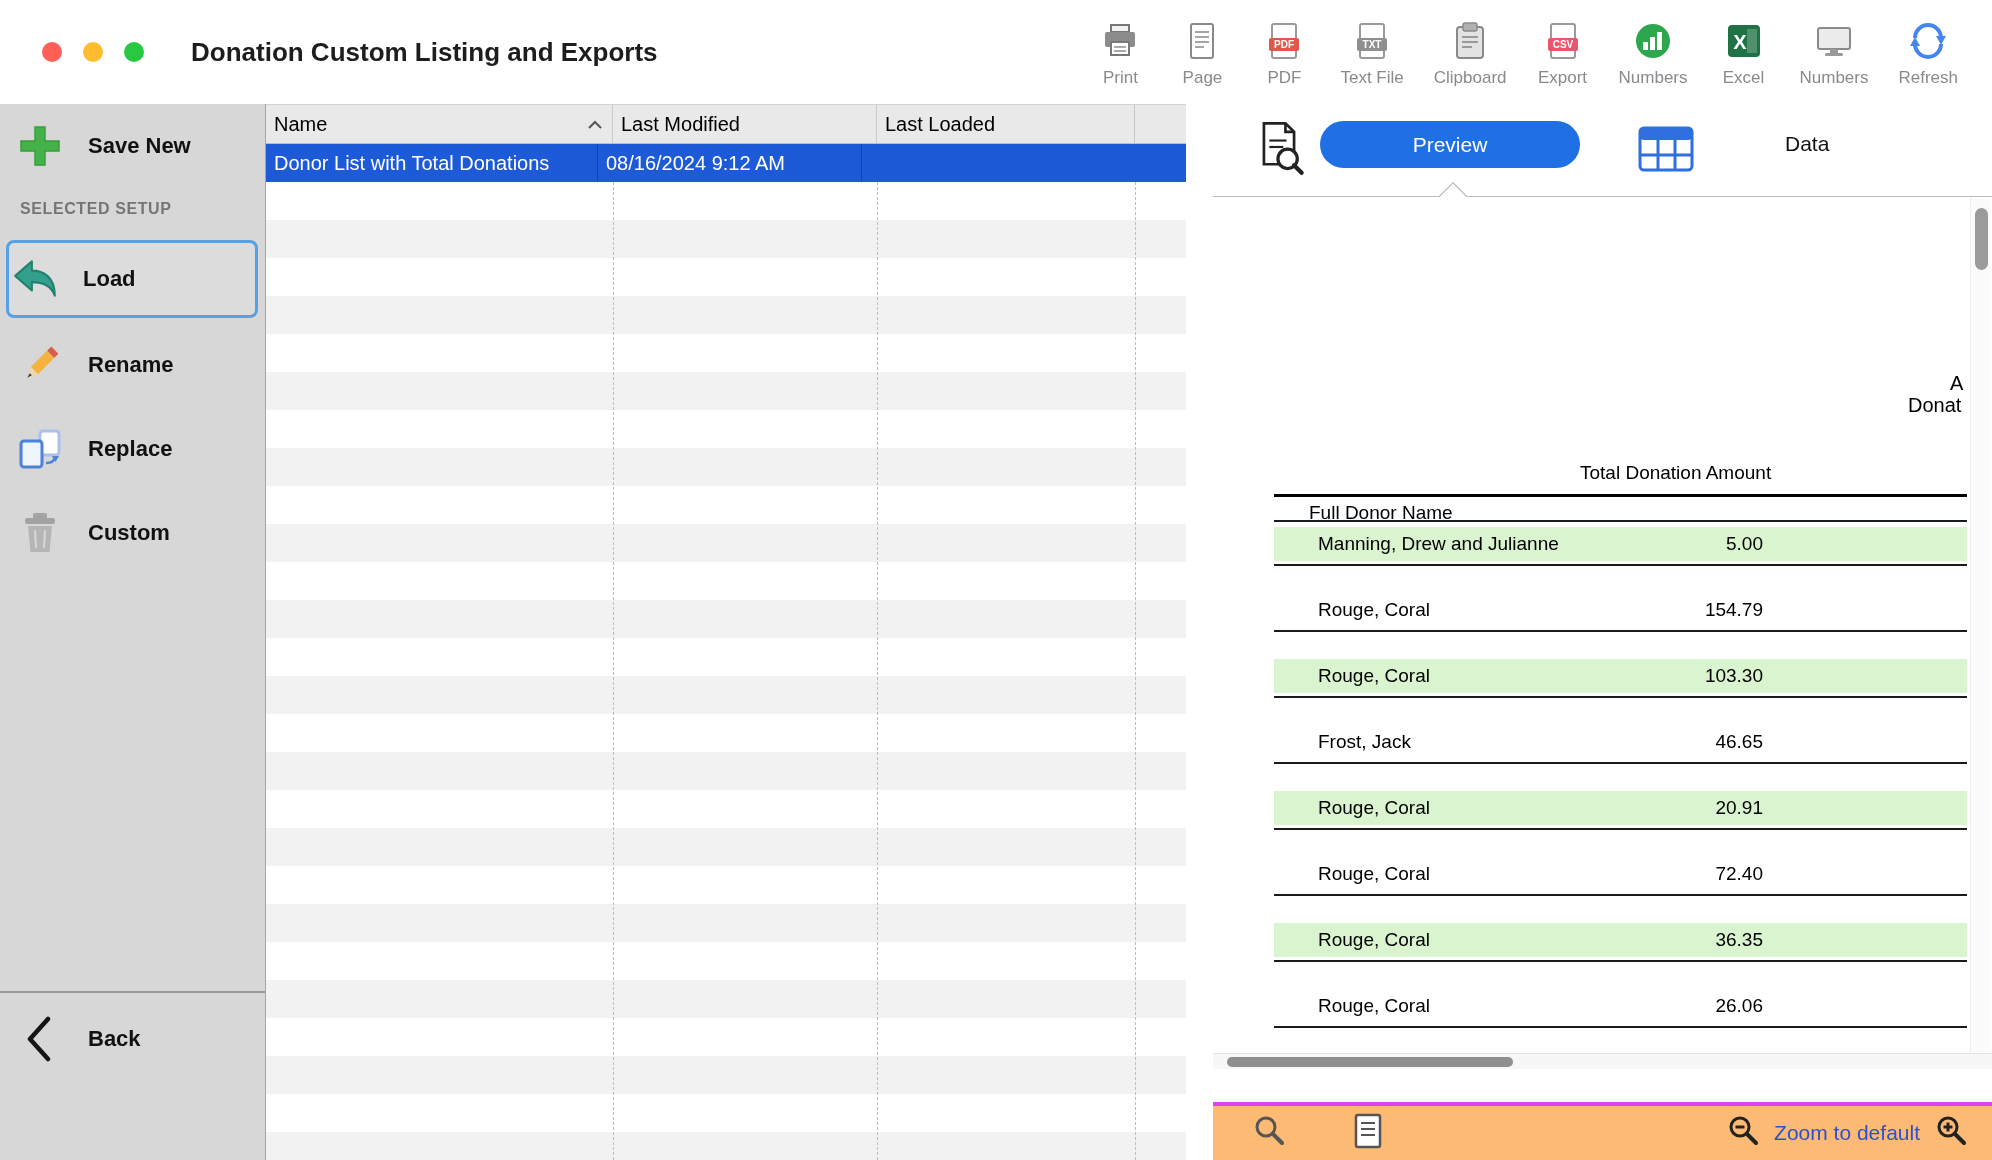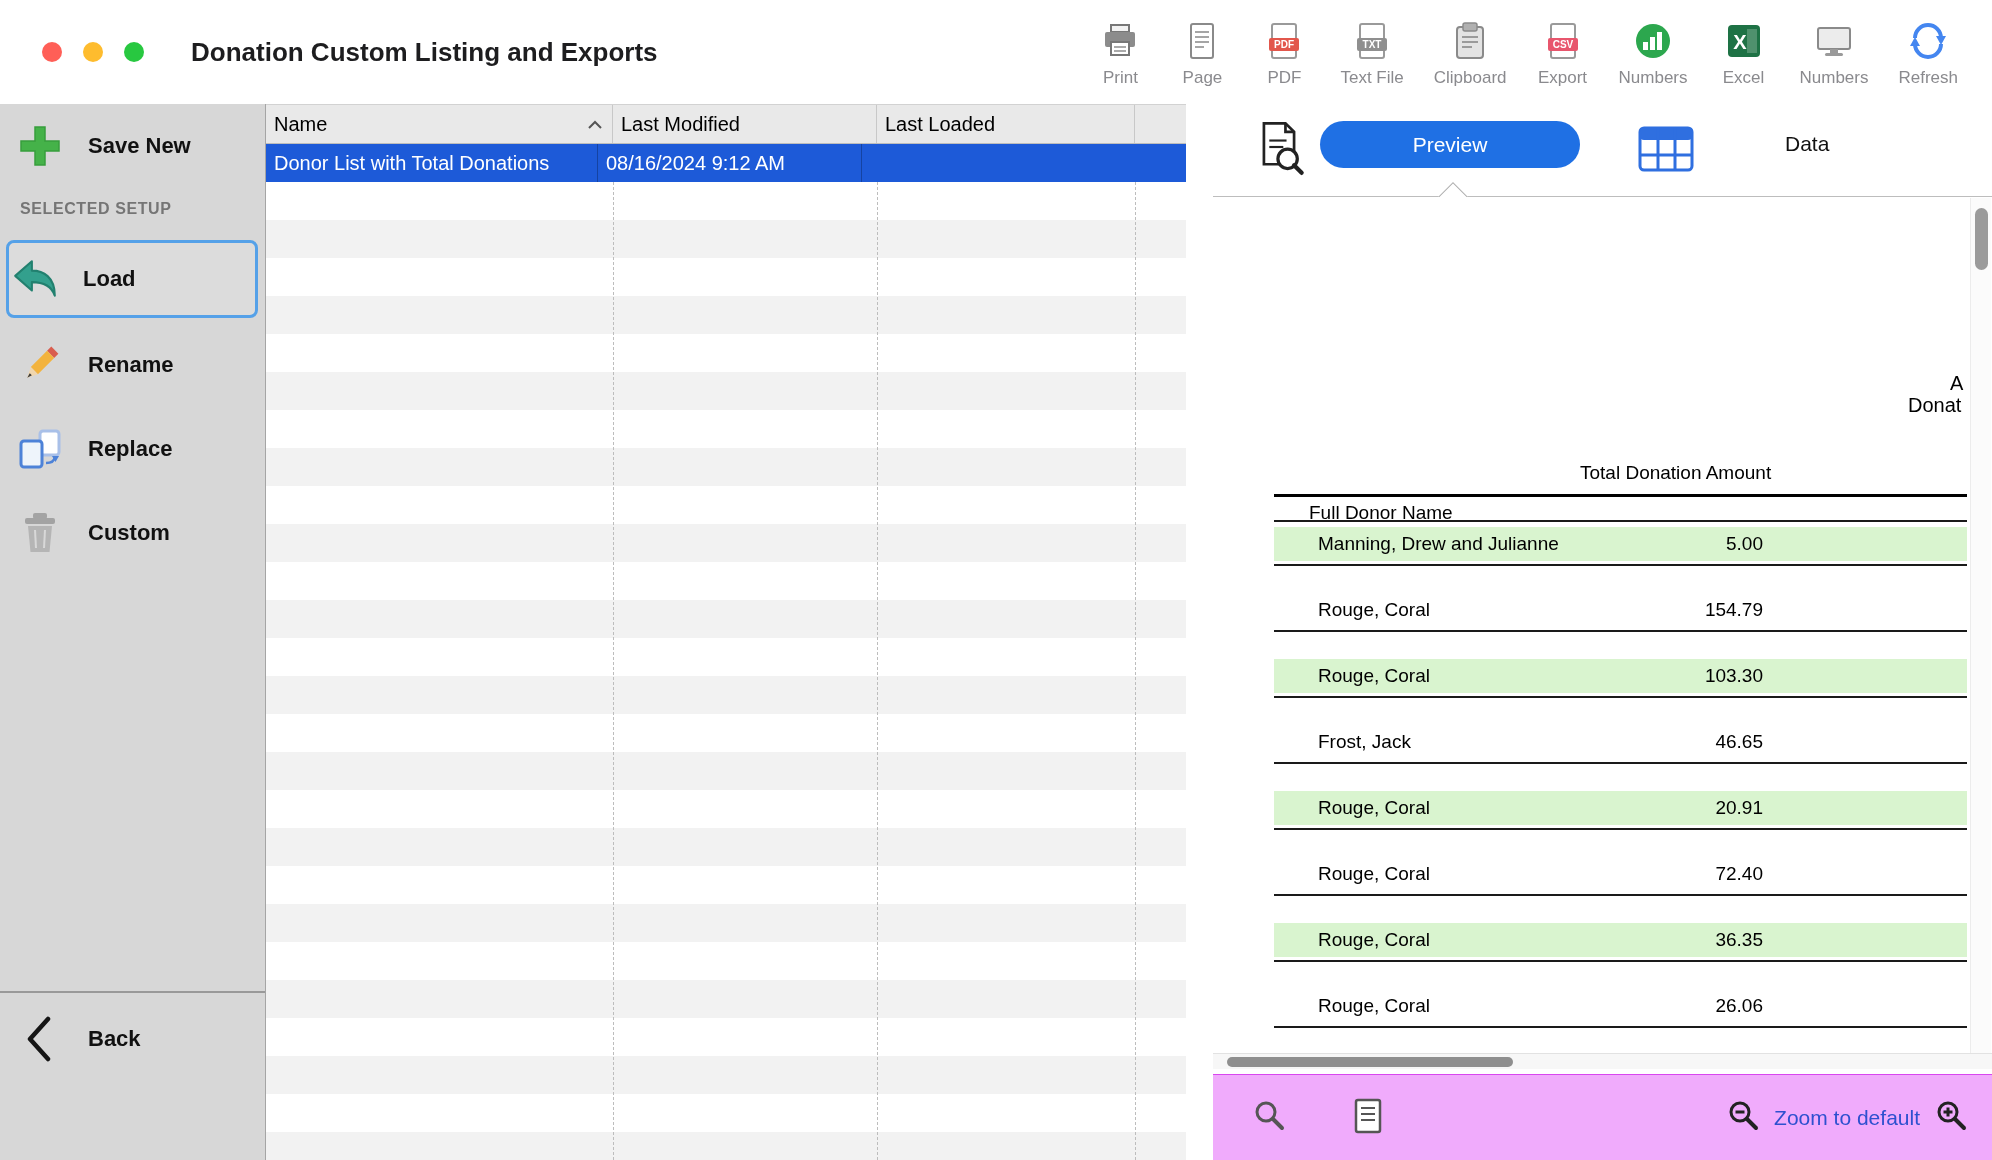--- a/index.html
+++ b/index.html
@@ -65,21 +65,21 @@
   .rpt-row { position:absolute; left:61px; right:25px; height:34px; display:flex; align-items:center; font-size:19px; color:#000; }
   .rpt-row.hl { background:#d9f4cf; }
   .rpt-name { position:absolute; left:44px; white-space:nowrap; }
   .rpt-amt { position:absolute; left:280px; width:209px; text-align:right; }
 
   .vscroll { position:absolute; top:1px; right:1px; bottom:33px; width:21px; background:#fbfbfb; border-left:1px solid #ececec; }
   .vthumb { position:absolute; top:10px; left:4px; width:13px; height:62px; border-radius:7px; background:#9b9b9b; }
   .hscroll { position:absolute; left:0; right:0; top:856px; height:16px; background:#f7f7f7; border-top:1px solid #e2e2e2; }
   .hthumb { position:absolute; left:14px; top:3px; width:286px; height:10px; border-radius:5px; background:#8f8f8f; }
 
-  .bottom-bar { position:absolute; left:0; right:0; bottom:0; height:86px; background:#f0abfc; border-top:1px solid #d946ef; display:flex; align-items:center; }
+  .bottom-bar { position:absolute; left:0; right:0; bottom:0; height:58px; background:#fdba74; border-top:4px solid #d946ef; display:flex; align-items:center; }
   .bb-mag { margin-left:38px; }
   .bb-doc { margin-left:64px; }
   .zoom-group { margin-left:auto; margin-right:24px; display:flex; align-items:center; gap:14px; }
   .zoom-label { font-size:21px; color:#2e50cf; white-space:nowrap; }
 </style>
 </head>
 <body>
 
 <div class="window">
 

